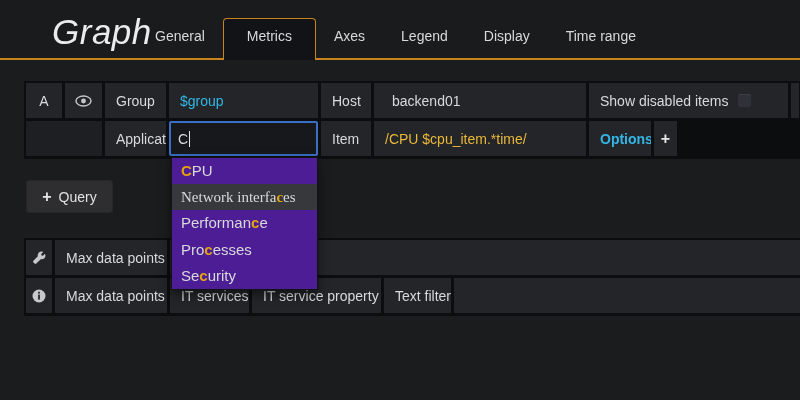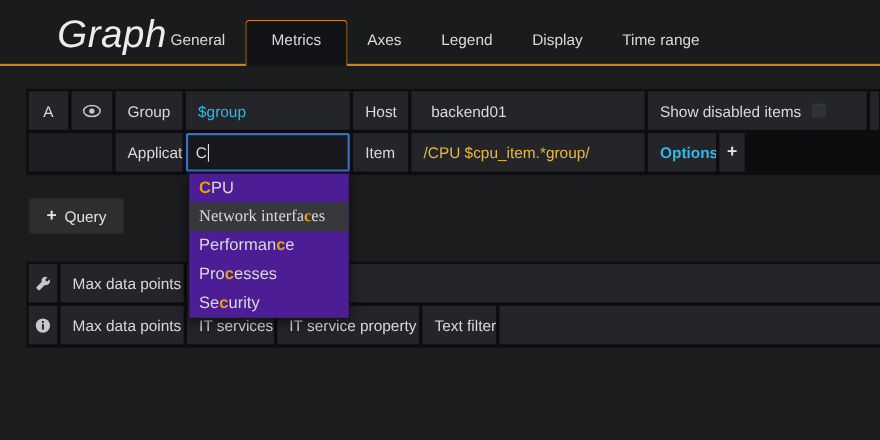--- a/index.html
+++ b/index.html
@@ -124,21 +124,21 @@
   </div>
 
   <div class="row" style="left:26px; top:121px;">
     <div class="cell empty-cell" style="width:76px;"></div>
     <div class="cell pad" style="width:61px;">Application</div>
     <div class="cell input-cell" style="width:149px;">
       <span>C</span>
       <span class="caret"></span>
     </div>
     <div class="cell pad" style="width:50px;">Item</div>
-    <div class="cell pad yellow" style="width:212px;">/CPU $cpu_item.*group/</div>
+    <div class="cell pad yellow" style="width:212px;">/CPU $cpu_item.*time/</div>
     <div class="cell pad blue bold" style="width:62px;">Options</div>
     <div class="cell ctr" style="width:23px;">
       <span class="plus">+</span>
     </div>
   </div>
 
   <div class="query-btn">
     <span class="plus">+</span>
     <span>Query</span>
   </div>

